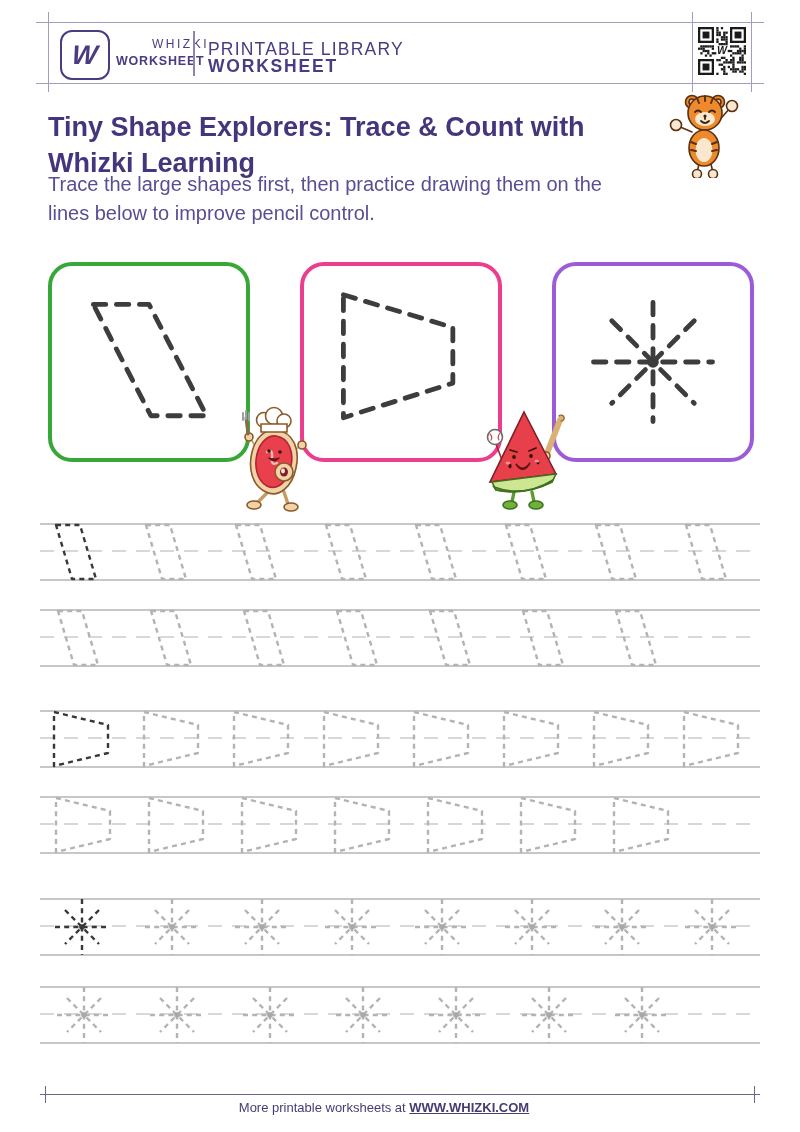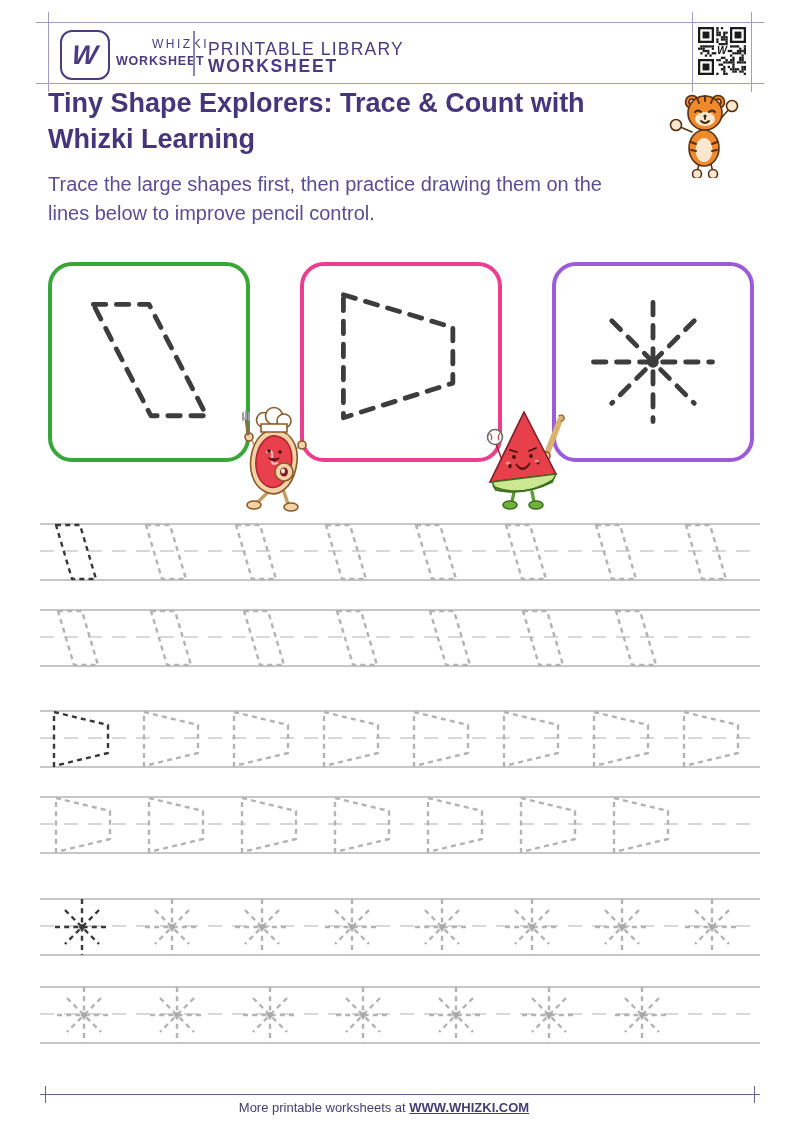--- a/index.html
+++ b/index.html
@@ -27,21 +27,21 @@
   .brand-top{font-size:12px;letter-spacing:2.5px;font-weight:400;margin-left:36px;}
   .brand-bottom{font-size:12.5px;letter-spacing:0.8px;font-weight:bold;margin-top:3px;}
   .header-divider{position:absolute;left:193px;top:31px;width:1.5px;height:45px;background:#8c84b5;}
   .lib-label{position:absolute;left:208px;top:39px;font-size:17.5px;letter-spacing:1.2px;color:#4a3b82;font-weight:400;}
   .type-label{position:absolute;left:208px;top:56px;font-size:17.5px;letter-spacing:1.8px;color:#4a3b82;font-weight:bold;}
   .qr-wrap{position:absolute;left:698px;top:27px;width:48px;height:48px;}
   .qr-wrap svg{display:block;}
 
   
   .page-title{
-    position:absolute;left:48px;top:86px;width:610px;
+    position:absolute;left:48px;top:110px;width:610px;
     font-size:27px;line-height:1.33;font-weight:bold;color:#45357c;
   }
   .page-instructions{
     position:absolute;left:48px;top:170px;width:580px;
     font-size:20px;line-height:1.45;color:#5b4d93;
   }
   .tiger{position:absolute;left:666px;top:86px;width:80px;height:92px;}
 
   
   .shape-box{

